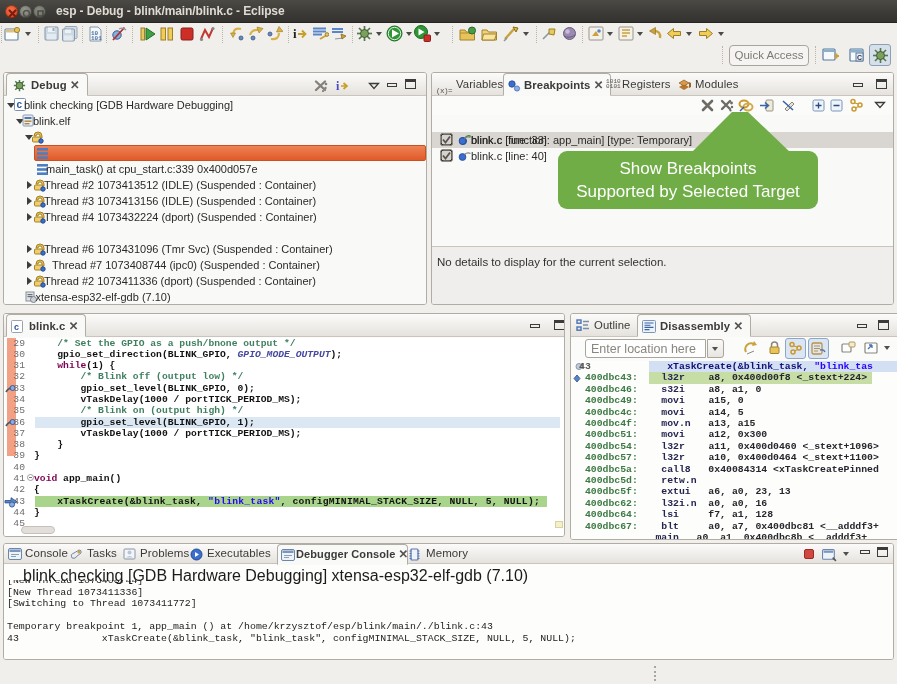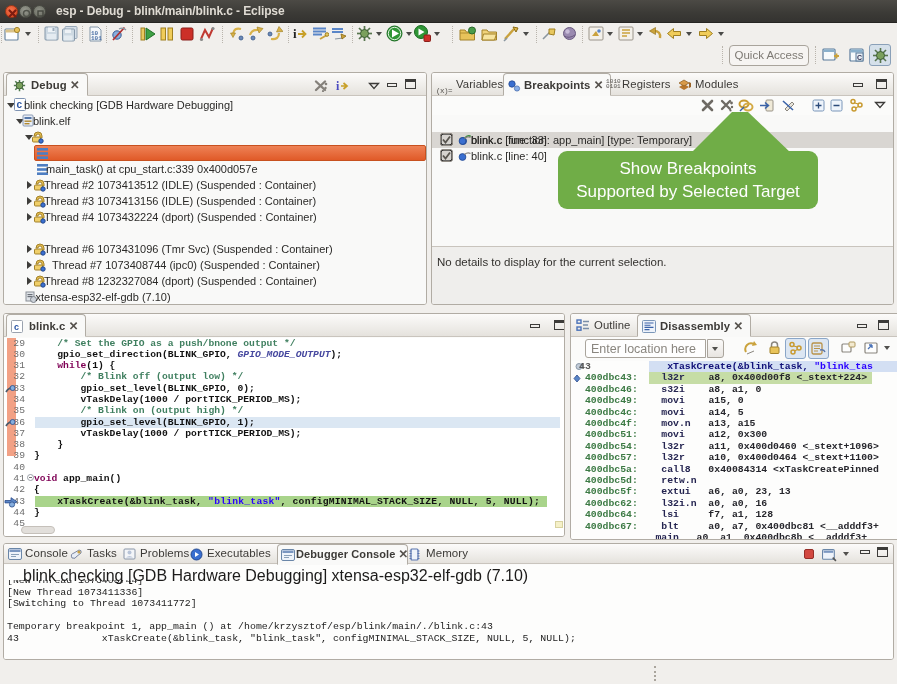--- a/index.html
+++ b/index.html
@@ -400,21 +400,21 @@
           <svg class="ti" style="left:28.5px;" width="13" height="14" viewBox="0 0 13 14">
             <use href="#thr-def"></use>
           </svg>
           <span style="left:40px;margin-left:8px;">Thread #7 1073408744 (ipc0) (Suspended : Container)</span>
         </div>
       <div class="treerow" style="top:176px;">
           <i class="col" style="left:23px;"></i>
           <svg class="ti" style="left:28.5px;" width="13" height="14" viewBox="0 0 13 14">
             <use href="#thr-def"></use>
           </svg>
-          <span style="left:40px;">Thread #8 1232327084 (dport) (Suspended : Container)</span>
+          <span style="left:40px;">Thread #2 1073411336 (dport) (Suspended : Container)</span>
         </div>
       <div class="treerow" style="top:192px;">
         <svg class="ti" style="left:20px;" width="13" height="13" viewBox="0 0 13 13">
             <rect x="2" y="2" width="8" height="9" fill="#dfe3e8" stroke="#8a8f96"></rect>
             <rect x="3.5" y="4" width="5" height="1.2" fill="#6a7078"></rect>
             <rect x="3.5" y="6" width="5" height="1.2" fill="#6a7078"></rect>
             <circle cx="9.5" cy="9.5" r="3" fill="#cdd2d9" stroke="#7c828a"></circle>
           </svg>
         <span style="left:31.5px;">xtensa-esp32-elf-gdb (7.10)</span>
         </div>

